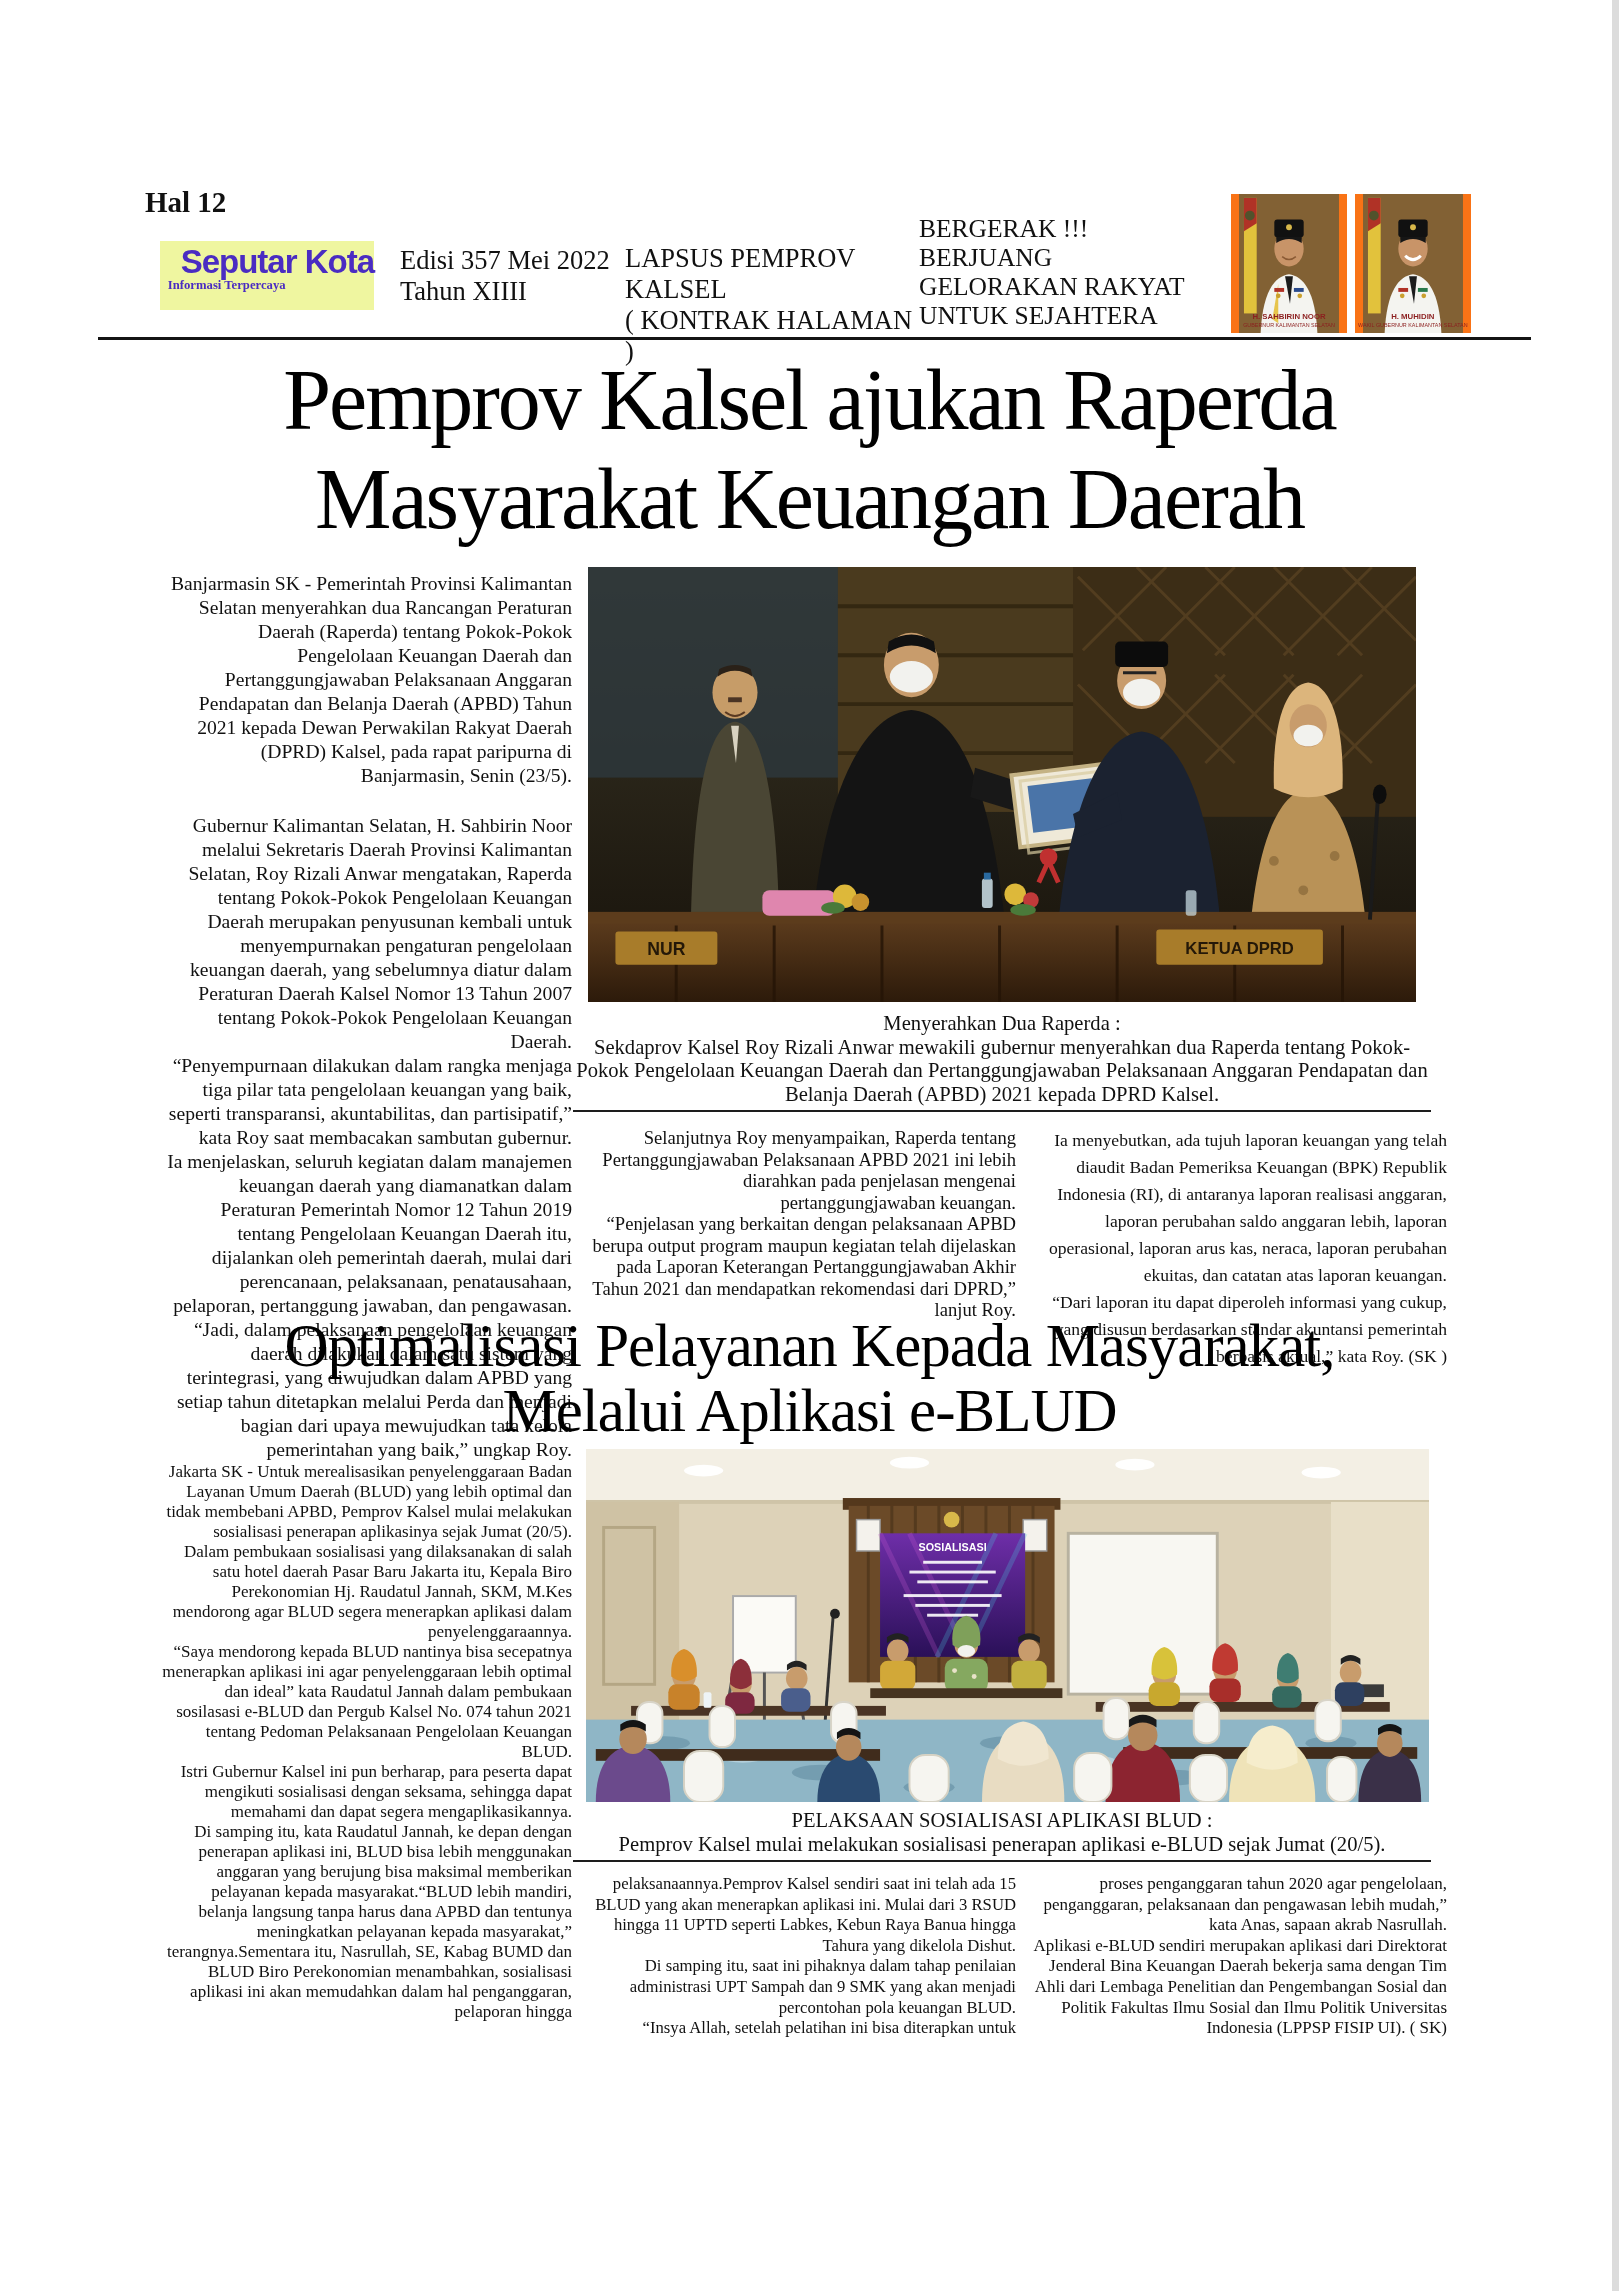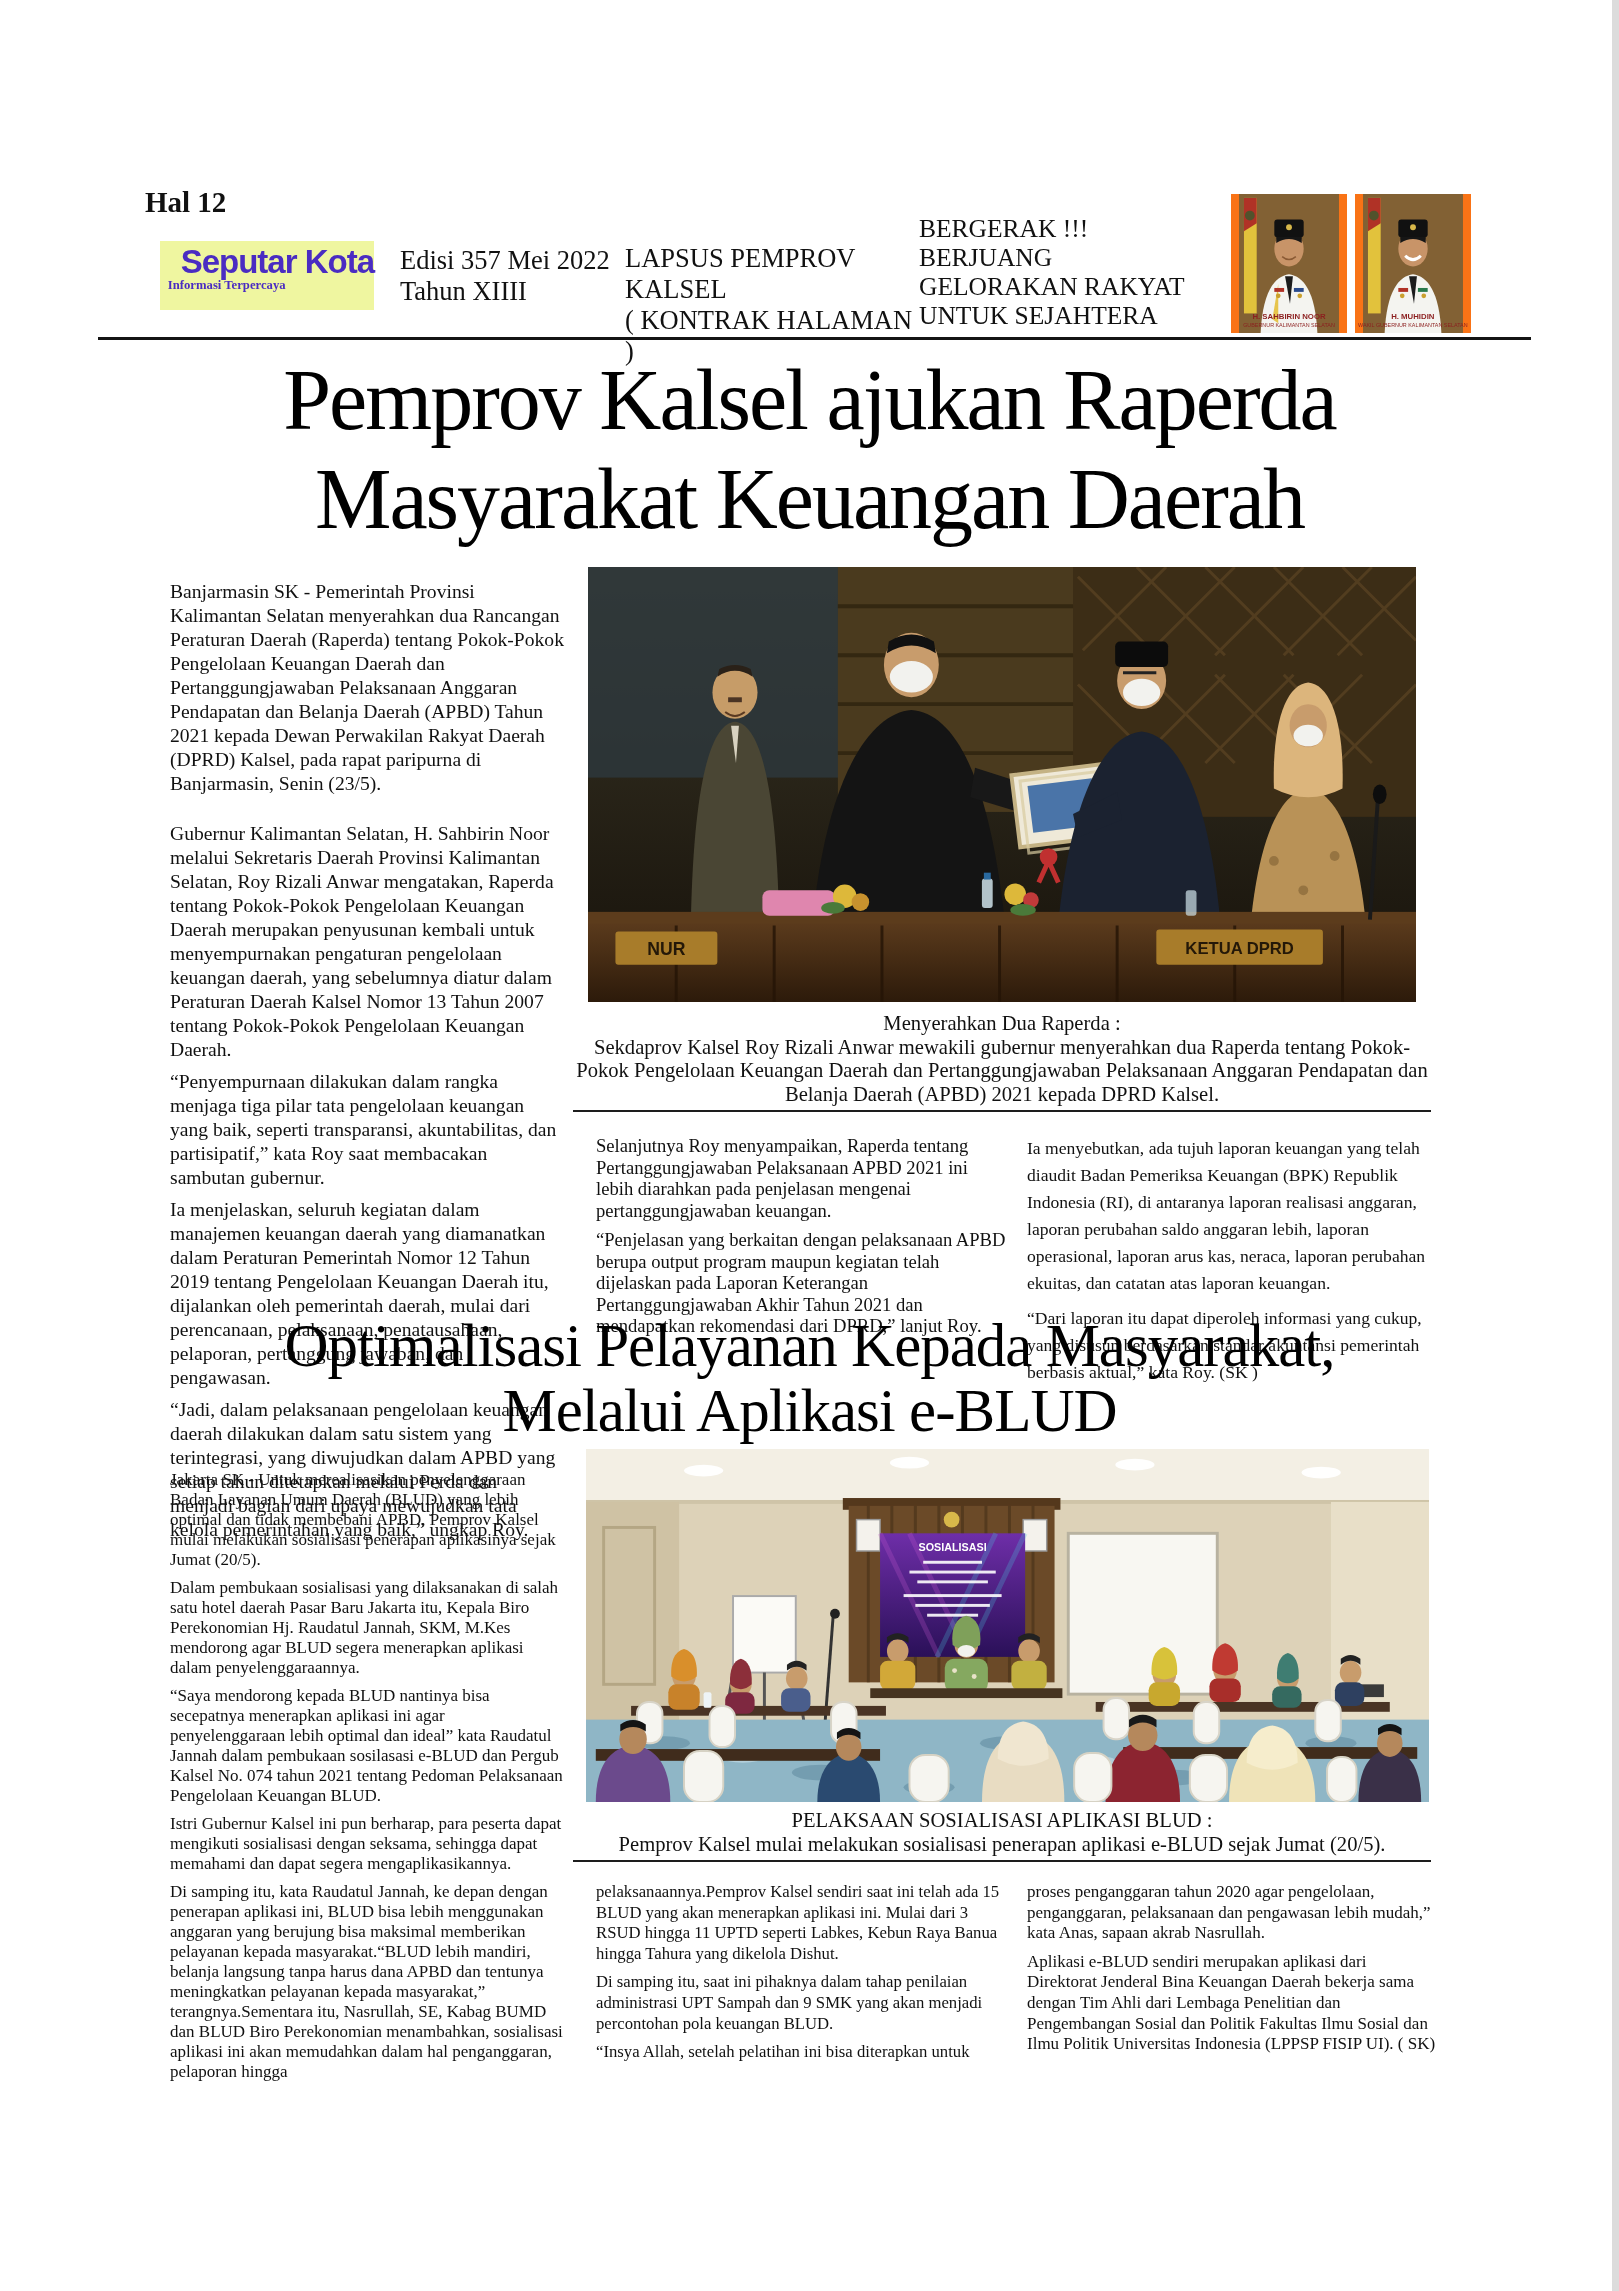--- a/index.html
+++ b/index.html
@@ -1,19 +1,19 @@
 <!DOCTYPE html>
 <html><head>
 <meta charset="utf-8">
 <style>
   html,body{margin:0;padding:0;background:#9a9a9a;}
   .page{position:relative;width:1619px;height:2292px;background:#ffffff;
         font-family:"Liberation Serif",serif;color:#111;overflow:hidden;margin:0 auto;}
   .abs{position:absolute;}
-  p{margin:8px;}
+  p{margin:0;text-align:right;}
 
   
   .hal{left:145px;top:186px;font-size:29px;font-weight:bold;}
   .logo{left:160px;top:241px;width:214px;height:69px;background:#eff6a0;}
   .brand{font-family:"Liberation Sans",sans-serif;font-weight:bold;font-size:33px;
          color:#4a2cc2;text-align:right;margin-top:2.9px;letter-spacing:-1px;line-height:35px;}
   .tagline{font-size:12.7px;font-weight:bold;color:#4a2cc2;margin-left:7.8px;line-height:13.7px;}
   .edition{left:400px;top:245px;font-size:26.5px;line-height:31px;}
   .section{left:625px;top:243px;width:290px;text-align:left;font-size:26.5px;line-height:31px;}
   .slogan{left:919px;top:214px;font-size:25.5px;line-height:29px;}

